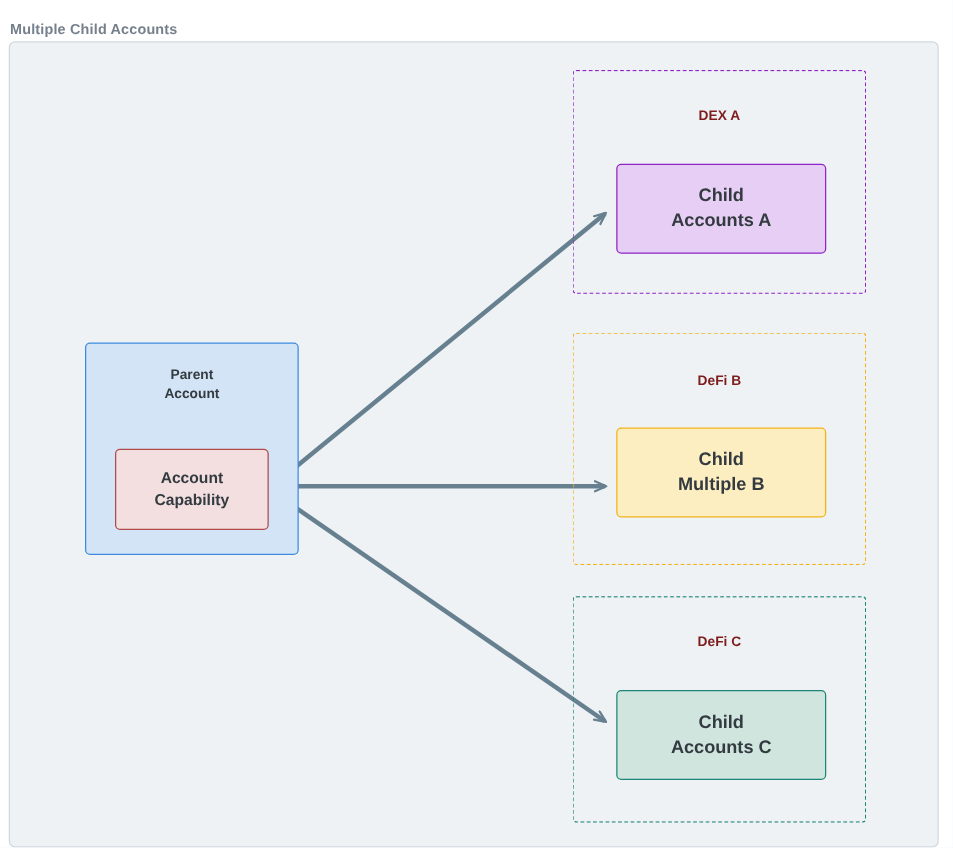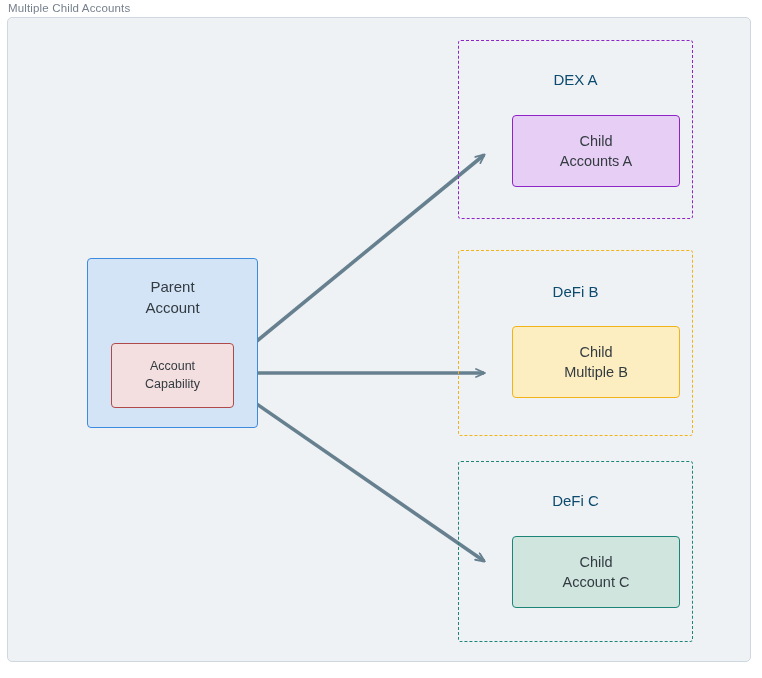--- a/index.html
+++ b/index.html
@@ -10,23 +10,24 @@
   body {
     width: 762px;
     height: 678px;
     position: relative;
     font-family: "Liberation Sans", "DejaVu Sans", sans-serif;
     overflow: hidden;
   }
 
   #diagram-root {
     position: absolute;
-    left: 0; top: 0;
+    left: 0; top: 16px;
     width: 762px;
     height: 504px;
+    font-weight: bold;
   }
 
   
   .frame-caption {
     position: absolute;
     left: 8px;
     top: 2px;
     font-size: 11.5px;
     color: #76808c;
     letter-spacing: 0.15px;
@@ -56,36 +57,35 @@
   
   .node {
     position: absolute;
     box-sizing: border-box;
     display: flex;
     flex-direction: column;
     align-items: center;
     justify-content: center;
     text-align: left;
     line-height: 1.38;
-    margin-left: 19px;
   }
 
   .parent-node {
     left: 68px;
     top: 258px;
     width: 171px;
     height: 170px;
     background: #d4e4f7;
     border: 1.7px solid #3d8bdf;
     border-radius: 4px;
     justify-content: flex-start;
     padding-top: 18px;
   }
   .parent-node .node-label {
-    font-size: 15px;
+    font-size: 11px;
     color: #333b41;
   }
 
   .cap-node {
     left: 92px;
     top: 343px;
     width: 123px;
     height: 65px;
     background: #f3dfdf;
     border: 1.6px solid #b04a4a;
@@ -103,22 +103,22 @@
     border-width: 1.8px;
     border-style: dashed;
     border-radius: 3px;
     background: transparent;
   }
   .cluster-title {
     position: absolute;
     left: 0;
     width: 100%;
     text-align: center;
-    font-size: 15px;
-    color: #0c4a6e;
+    font-size: 11px;
+    color: #7f1d1d;
     white-space: nowrap;
   }
 
   .cluster-dex   { left: 458px; top: 40px;  width: 235px; height: 179px; border-color: #8e24c8; }
   .cluster-defi  { left: 458px; top: 250px; width: 235px; height: 186px; border-color: #f2b319; }
   .cluster-game  { left: 458px; top: 461px; width: 235px; height: 181px; border-color: #1d8577; }
 
   .cluster-dex  .cluster-title { top: 30px; }
   .cluster-defi .cluster-title { top: 32px; }
   .cluster-game .cluster-title { top: 30px; }
@@ -189,16 +189,16 @@
   <div class="node child-node child-b">
     <span class="node-label">Child</span>
     <span class="node-label">Multiple B</span>
   </div>
 
   <div class="cluster cluster-game">
     <div class="cluster-title">DeFi C</div>
   </div>
   <div class="node child-node child-c">
     <span class="node-label">Child</span>
-    <span class="node-label">Account C</span>
+    <span class="node-label">Accounts C</span>
   </div>
 
 </div>
 
 </body></html>

